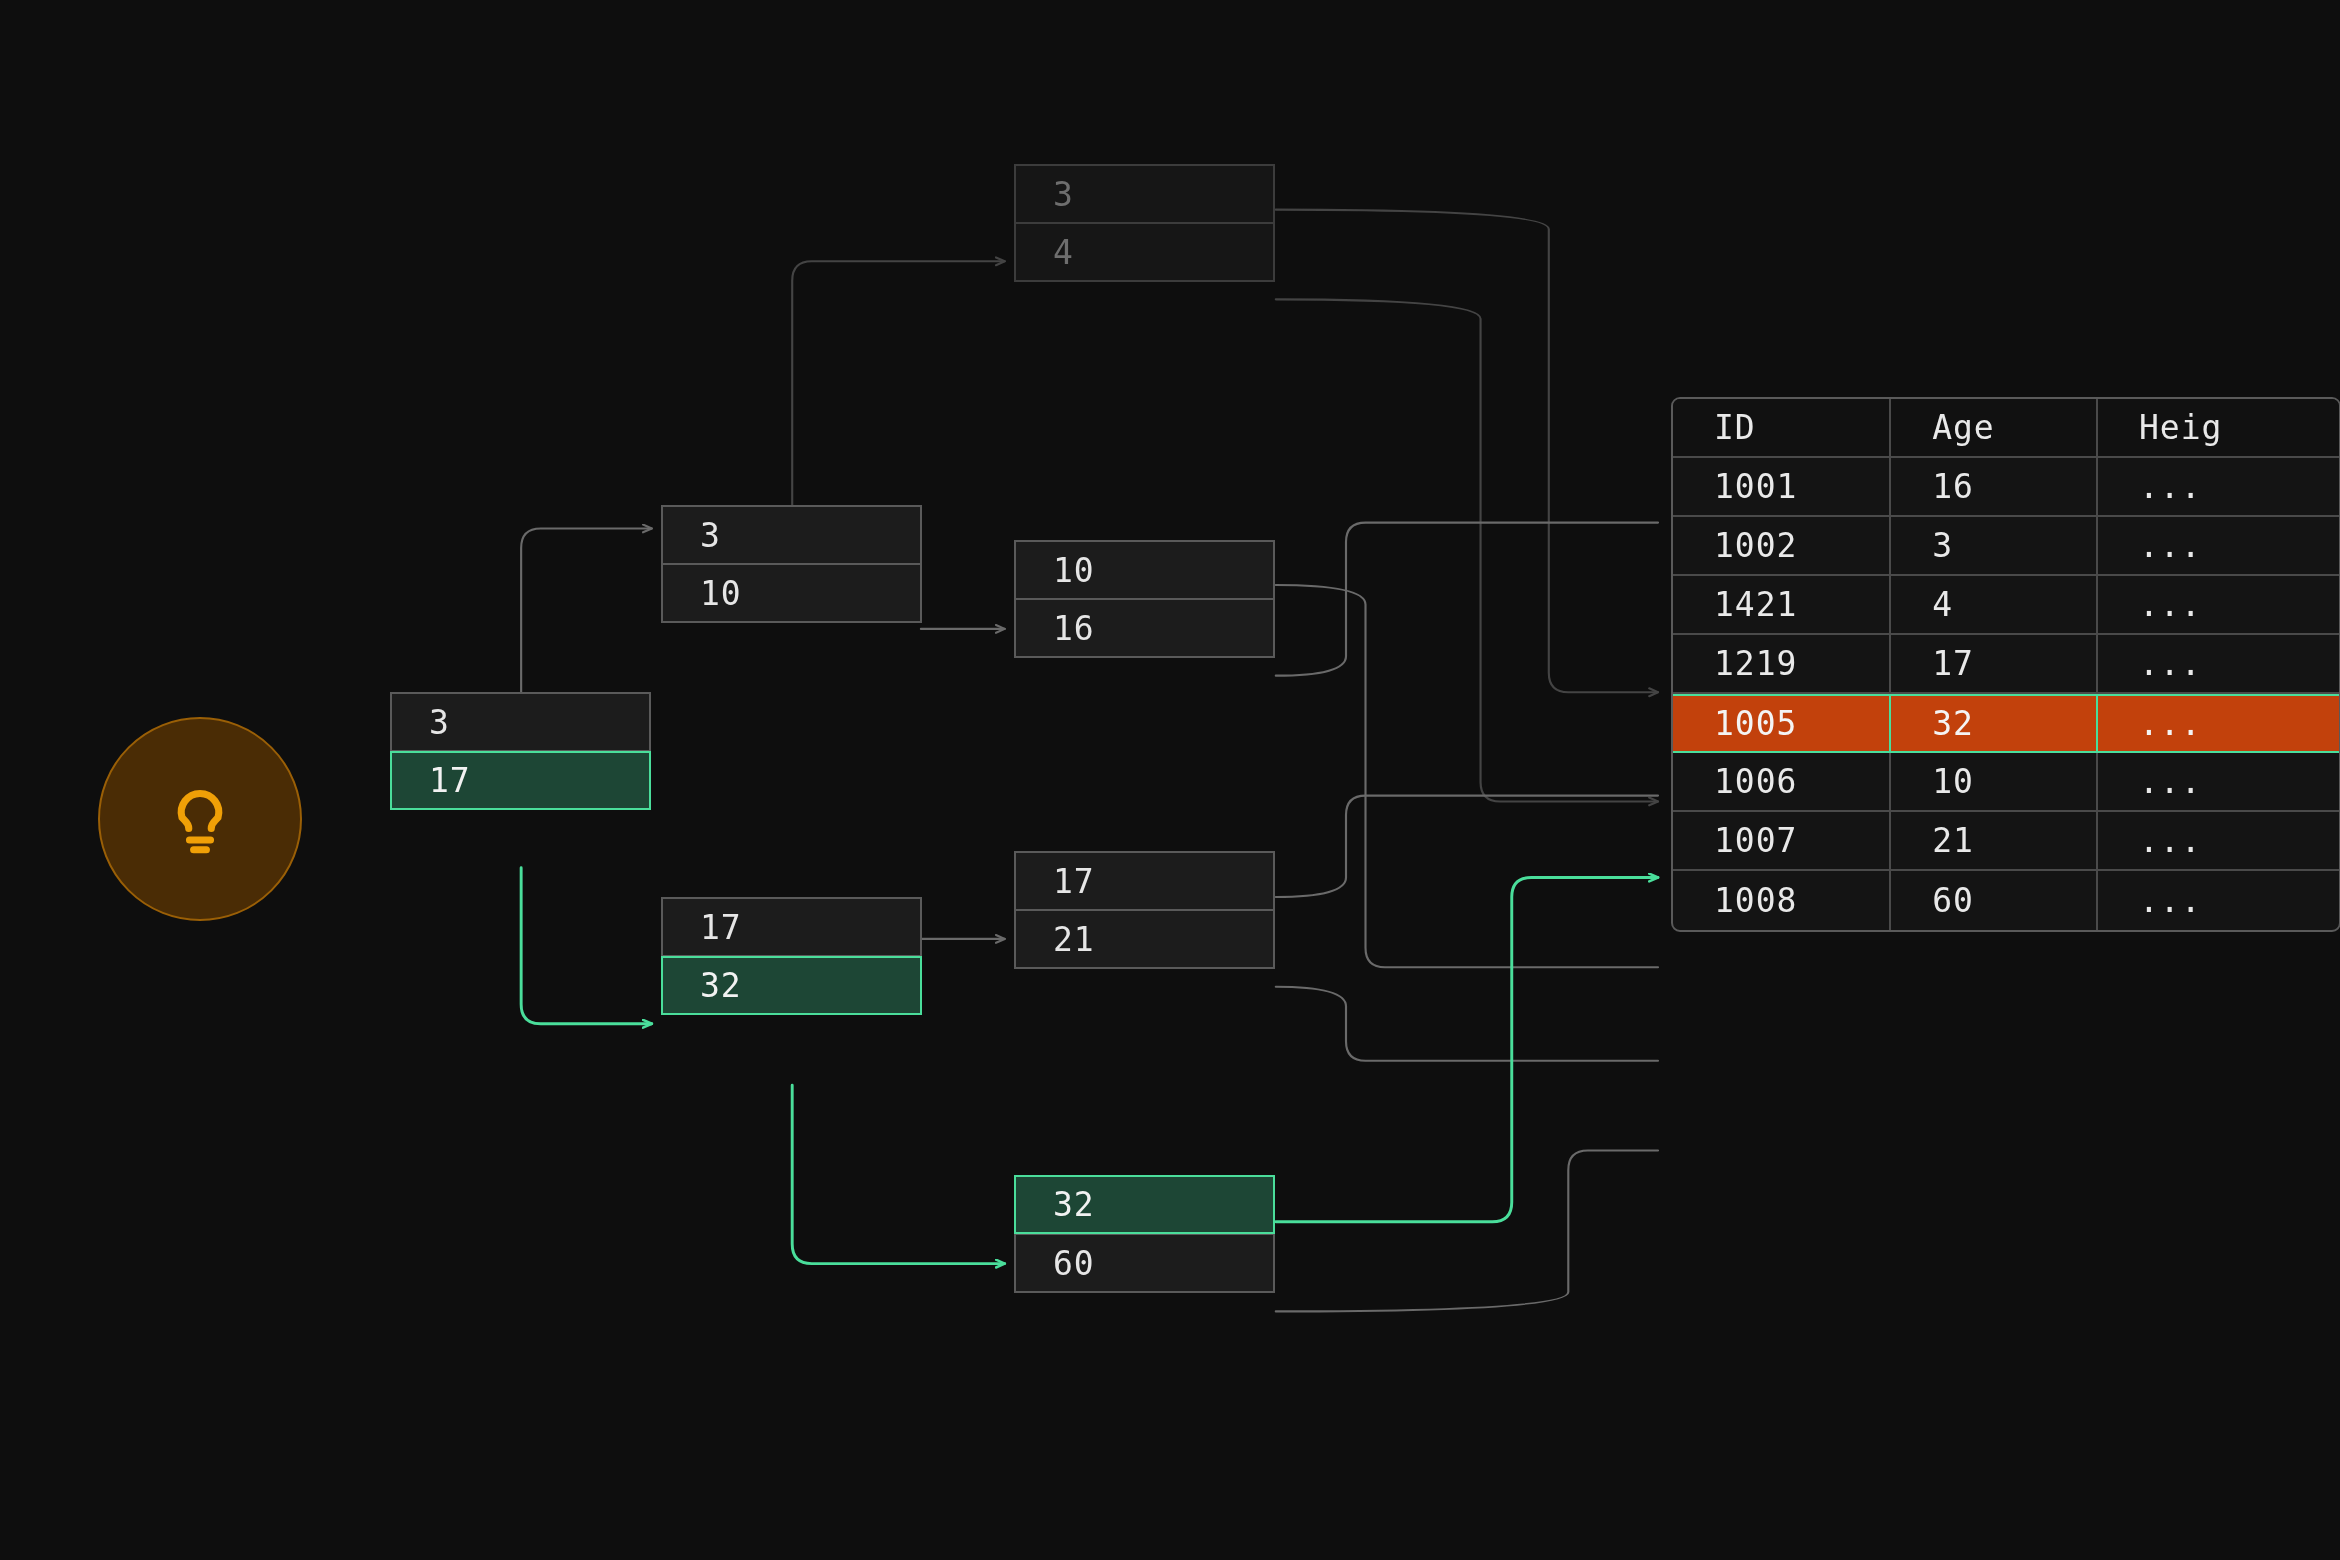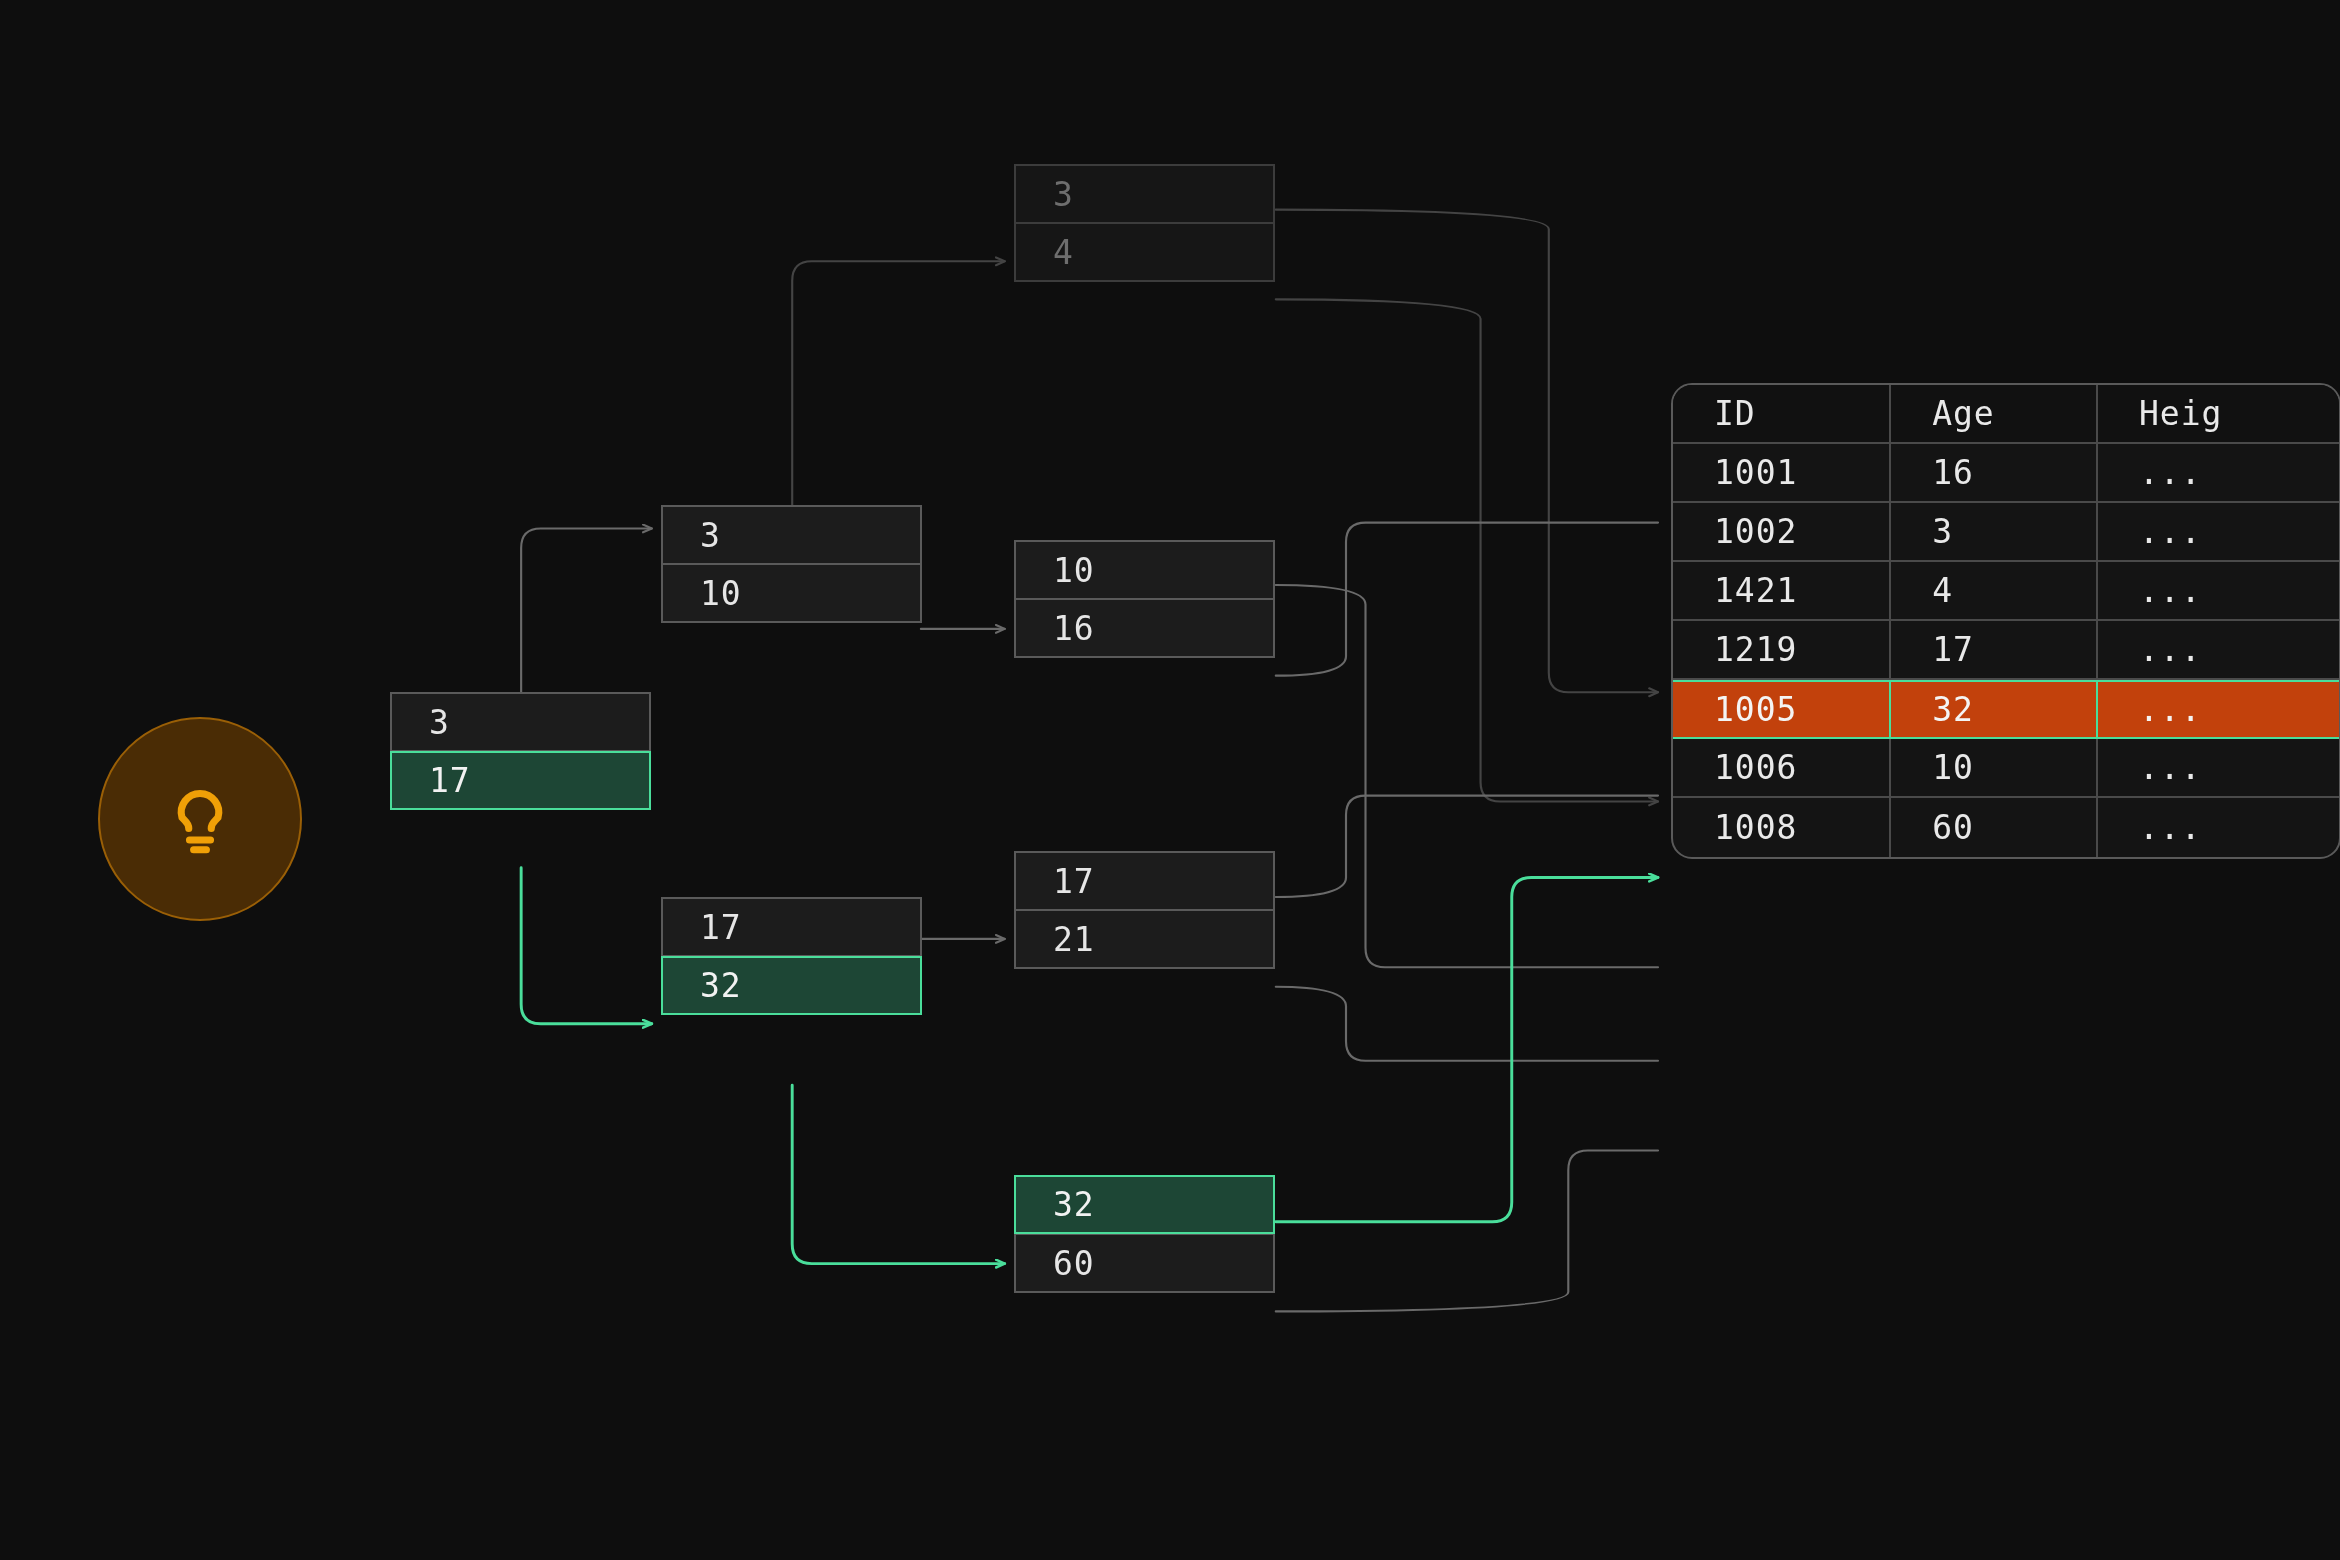--- a/index.html
+++ b/index.html
@@ -21,22 +21,22 @@
   .cell span{padding-left:37px;}
   .cell.plain{background:#1c1c1c;border:2px solid #5a5a5a;color:#e6e6e6;}
   .cell.plain.btm{border-top:1px solid #5a5a5a;}
   .cell.plain.top{border-bottom:1px solid #5a5a5a;}
   .cell.dim{background:#161616;border:2px solid #3c3c3c;color:#6e6e6e;}
   .cell.dim.btm{border-top:1px solid #3c3c3c;}
   .cell.dim.top{border-bottom:1px solid #3c3c3c;}
   .cell.hl{background:#1d4635;border:2.9px solid #4ade9b;color:#f2f2f2;}
 
   
-  .dtable{position:absolute;left:1671px;top:383px;
-    border:2px solid #5a5a5a;border-radius:21px;background:#141414;
+  .dtable{position:absolute;left:1671px;top:397px;
+    border:2px solid #5a5a5a;border-radius:9px;background:#141414;
     border-collapse:separate;border-spacing:0;overflow:hidden;}
   .dtable td,.dtable th{height:59px;box-sizing:border-box;
     font-size:33px;font-weight:normal;color:#e9e9e9;text-align:left;
     padding:0 0 0 41px;letter-spacing:1px;
     border-right:2px solid #4a4a4a;border-bottom:2px solid #4a4a4a;}
   .dtable th{background:#111111;}
   .dtable tr:last-child td{border-bottom:none;}
   .dtable td.c-id,.dtable th.c-id{width:259px;}
   .dtable td.c-age,.dtable th.c-age{width:252px;}
   .dtable td.c-h,.dtable th.c-h{width:293px;border-right:none;}
@@ -202,20 +202,25 @@
           <td class="c-id">1005</td>
           <td class="c-age">32</td>
           <td class="c-h">...</td>
         </tr>
         <tr>
           <td class="c-id">1006</td>
           <td class="c-age">10</td>
           <td class="c-h">...</td>
         </tr>
         <tr>
+          <td class="c-id">1007</td>
+          <td class="c-age">21</td>
+          <td class="c-h">...</td>
+        </tr>
+        <tr>
           <td class="c-id">1008</td>
           <td class="c-age">60</td>
           <td class="c-h">...</td>
         </tr>
       </tbody>
   </table>
 
 </div>
 
 

